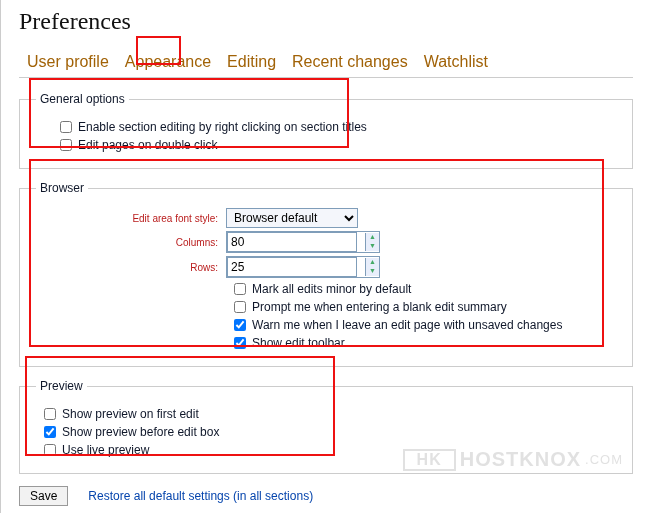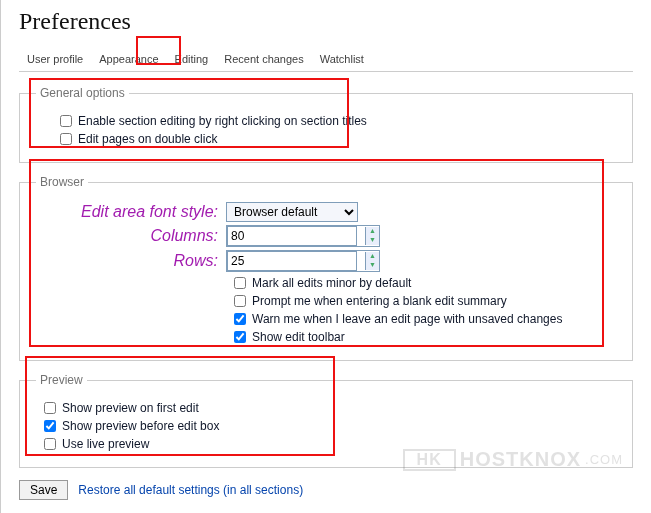--- a/index.html
+++ b/index.html
@@ -22,32 +22,32 @@
     margin-bottom: 12px;
   }
   .tabs {
     display: flex;
     gap: 0;
     border-bottom: 1px solid #ccc;
     margin-bottom: 14px;
   }
   .tab {
     padding: 6px 8px;
-    font-size: 11px;
-    color: #404040;
+    font-size: 16px;
+    color: #a16207;
     cursor: pointer;
   }
   fieldset {
     border: 1px solid #ccc;
     margin-bottom: 12px;
     padding: 10px 16px 12px;
     position: relative;
   }
   legend {
-    color: #737373;
+    color: #0f172a;
     font-size: 12px;
     padding: 0 4px;
   }
   .opt-row {
     display: flex;
     align-items: center;
     gap: 6px;
     margin: 4px 0;
     padding-left: 24px;
   }
@@ -57,23 +57,22 @@
   .opt-row label { font-size: 12px; color: #0f172a; }
   .form-row {
     display: flex;
     align-items: center;
     margin: 3px 0;
   }
   .form-label {
     width: 190px;
     text-align: right;
     padding-right: 8px;
-    font-size: 16px;
-    color: #a21caf;
-    font-style: italic;
+    font-size: 10px;
+    color: #b91c1c;
   }
   .form-control select, .form-control input[type="text"] {
     font-size: 12px;
     padding: 1px 3px;
     border: 1px solid #7f9db9;
     background: #f4f6fb;
     width: 132px;
     height: 20px;
   }
   .form-control input[type="text"] { width: 130px; background:#fff;}
@@ -81,21 +80,21 @@
   .spin-wrap input { border:none; width:118px; height:18px; font-size:12px; padding:0 3px; outline:none;}
   .spin-btns { display:flex; flex-direction:column; }
   .spin-btns span { width:14px; height:9px; font-size:7px; line-height:8px; text-align:center; background:#e8eefb; border-left:1px solid #7f9db9; cursor:pointer; color:#4a6; user-select:none;}
   .editor-checks { margin-left: 198px; }
   .editor-checks .opt-row { padding-left: 0; }
   .preview-checks .opt-row { padding-left: 8px; }
   .footer {
     margin-top: 6px;
     display:flex;
     align-items:center;
-    gap: 10px;
+    gap: 20px;
   }
   .save-btn {
     font-size: 12px;
     padding: 2px 10px;
     background: #f2f2f2;
     border: 1px solid #999;
     cursor: pointer;
   }
   .link { color: #0645AD; cursor: pointer; }
   .hi-box1 { position:absolute; border:2px solid #e11; pointer-events:none; }

